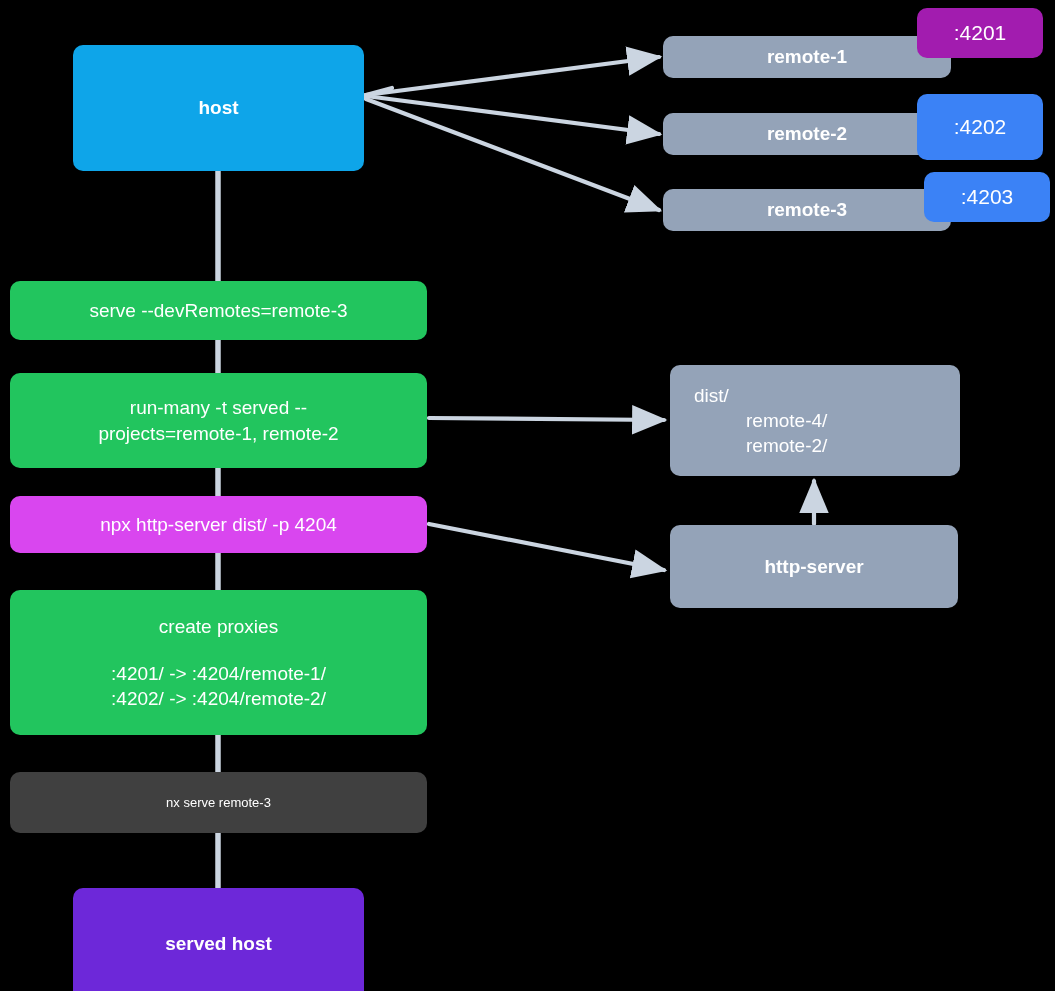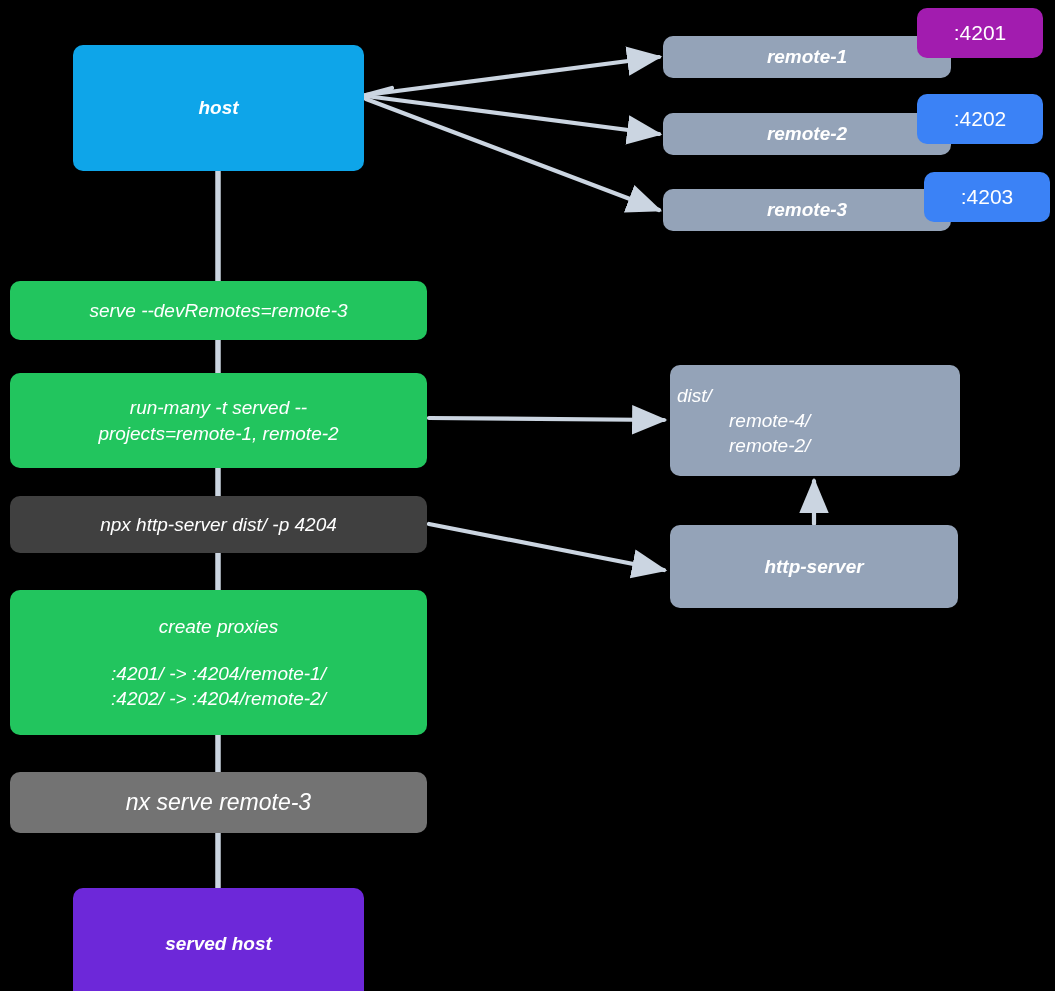--- a/index.html
+++ b/index.html
@@ -26,28 +26,27 @@
     box-sizing:border-box;
     border-radius:10px;
     display:flex;
     flex-direction:column;
     align-items:center;
     justify-content:center;
     color:#ffffff;
     text-align:center;
     line-height:1.32;
     z-index:3;
-    font-style:italic;
   }
   .node.bold{ font-weight:bold; }
   .node .line{ display:block; white-space:pre; }
   .node.leftalign{
     align-items:flex-start;
     text-align:left;
-    padding-left:7px;
+    padding-left:24px;
   }
   .node.leftalign .indent{ padding-left:52px; }
   .badge{
     position:absolute;
     box-sizing:border-box;
     border-radius:10px;
     display:flex;
     align-items:center;
     justify-content:center;
     color:#ffffff;
@@ -99,50 +98,50 @@
 
   <div class="node" style="left:10px; top:281px; width:417px; height:59px; background:#22c55e; font-size:19px;">
     <span class="line">serve --devRemotes=remote-3</span>
   </div>
 
   <div class="node" style="left:10px; top:373px; width:417px; height:95px; background:#22c55e; font-size:19px;">
     <span class="line">run-many -t served --</span>
     <span class="line">projects=remote-1, remote-2</span>
   </div>
 
-  <div class="node" style="left:10px; top:496px; width:417px; height:57px; background:#404040; font-size:19px;">
+  <div class="node" style="left:10px; top:496px; width:417px; height:57px; background:#d946ef; font-size:19px;">
     <span class="line">npx http-server dist/ -p 4204</span>
   </div>
 
   <div class="node" style="left:10px; top:590px; width:417px; height:145px; background:#22c55e; font-size:19px;">
     <span class="line">create proxies</span>
     <span class="spacer"></span>
     <span class="line">:4201/ -&gt; :4204/remote-1/</span>
     <span class="line">:4202/ -&gt; :4204/remote-2/</span>
   </div>
 
-  <div class="node" style="left:10px; top:772px; width:417px; height:61px; background:#737373; font-size:23px;">
+  <div class="node" style="left:10px; top:772px; width:417px; height:61px; background:#404040; font-size:13px;">
     <span class="line">nx serve remote-3</span>
   </div>
 
   <div class="node bold" style="left:73px; top:888px; width:291px; height:112px; background:#6d28d9; font-size:19px;">
     <span class="line">served host</span>
   </div>
 
   <div class="node bold" style="left:663px; top:36px; width:288px; height:42px; background:#94a3b8; font-size:19px;">
     <span class="line">remote-1</span>
   </div>
   <div class="badge" style="left:917px; top:8px; width:126px; height:50px; background:#a21caf; font-size:21px;">
     <span>:4201</span>
   </div>
 
   <div class="node bold" style="left:663px; top:113px; width:288px; height:42px; background:#94a3b8; font-size:19px;">
     <span class="line">remote-2</span>
   </div>
-  <div class="badge" style="left:917px; top:94px; width:126px; height:50px; background:#3b82f6; font-size:21px;">
+  <div class="badge" style="left:917px; top:94px; width:126px; height:66px; background:#3b82f6; font-size:21px;">
     <span>:4202</span>
   </div>
 
   <div class="node bold" style="left:663px; top:189px; width:288px; height:42px; background:#94a3b8; font-size:19px;">
     <span class="line">remote-3</span>
   </div>
   <div class="badge" style="left:917px; top:172px; width:126px; height:50px; background:#3b82f6; font-size:21px;margin-left:7px;">
     <span>:4203</span>
   </div>
 

